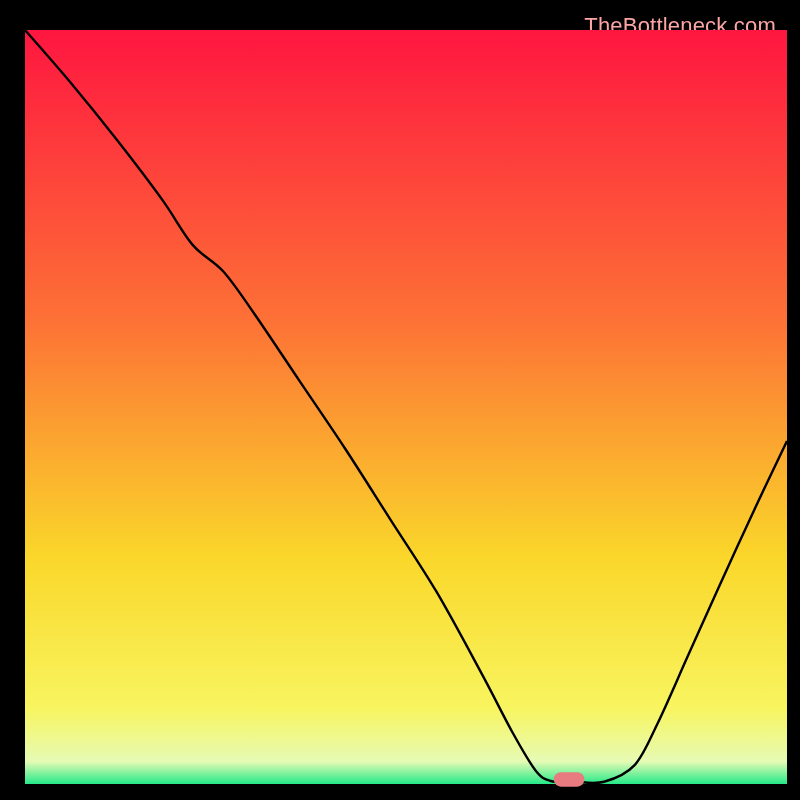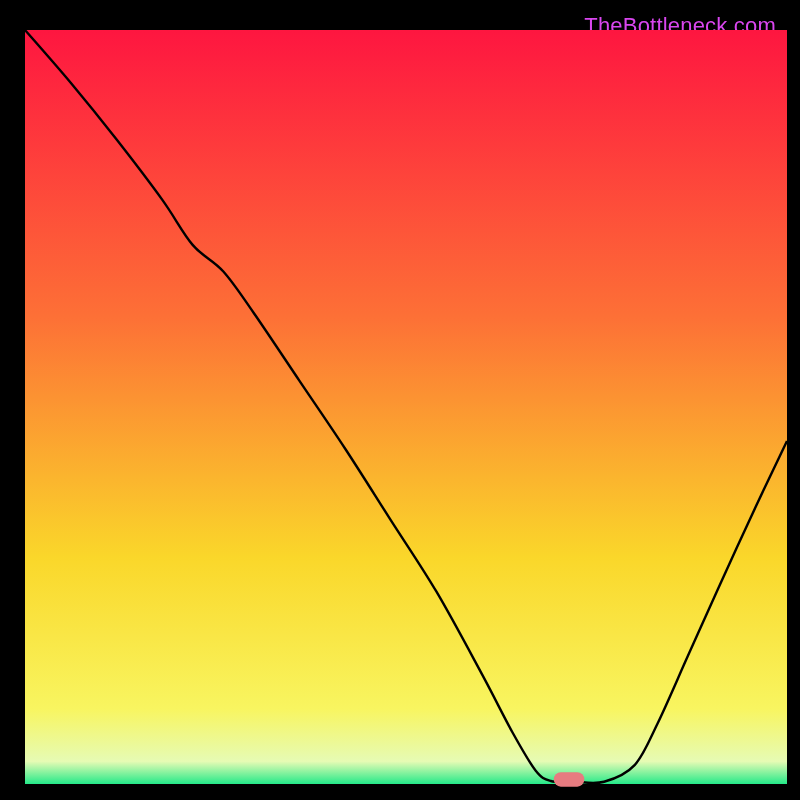--- a/index.html
+++ b/index.html
@@ -1,17 +1,17 @@
 <!DOCTYPE html>
 <html><head>
 <meta charset="utf-8">
 <style>
 html,body{margin:0;padding:0;width:800px;height:800px;background:#000;overflow:hidden}
 .wrap{position:relative;width:800px;height:800px}
-.watermark{position:absolute;top:13px;right:24px;font:22px Arial,Helvetica,sans-serif;color:#d946ef;letter-spacing:0.2px}
+.watermark{position:absolute;top:13px;right:24px;font:22px Arial,Helvetica,sans-serif;color:#fca5a5;letter-spacing:0.2px}
 svg{position:absolute;left:0;top:0}
 </style>
 </head>
 <body>
 <div class="wrap">
 <div class="watermark">TheBottleneck.com</div>
 <svg width="800" height="800" viewBox="0 0 800 800">
 <defs>
 <linearGradient id="bg" x1="0" y1="0" x2="0" y2="1">
 <stop id="g0" offset="0" stop-color="#fe1640"></stop>

